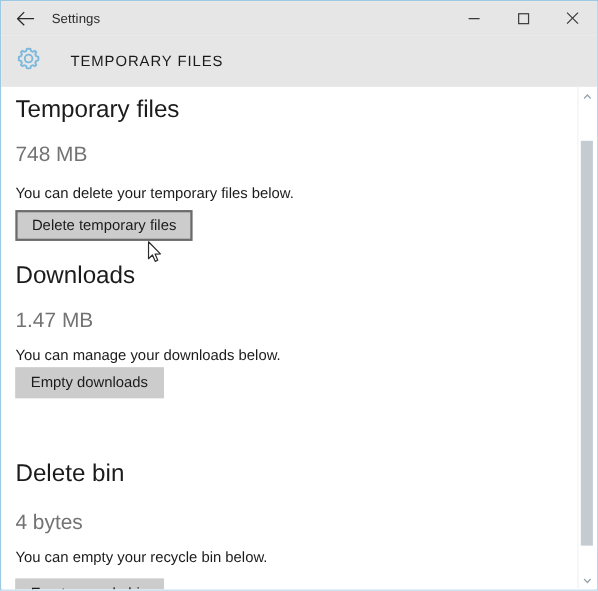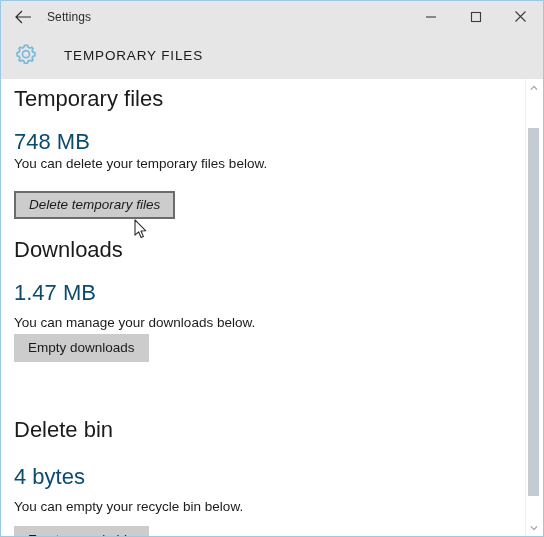--- a/index.html
+++ b/index.html
@@ -104,23 +104,23 @@
   }
   .sec-title {
     font-size: 22px;
     font-weight: 400;
     color: #1b1b1b;
     margin: 0;
     padding-left: 11px;
     line-height: 1;
   }
   .sec-size {
-    font-size: 22px;
+    font-size: 19px;
     font-weight: 400;
-    color: #0c4a6e;
+    color: #737373;
     margin: 0;
     padding-left: 11px;
     line-height: 1;
   }
   .sec-desc {
     font-size: 13.5px;
     color: #1b1b1b;
     margin: 0;
     padding-left: 11px;
     line-height: 1;
@@ -135,21 +135,20 @@
     font-family: "Liberation Sans", sans-serif;
     font-size: 13.5px;
     text-align: center;
     line-height: 26px;
     height: 28px;
     padding: 0 13px;
   }
   .btn.focused {
     border: 2px solid #6b6b6b;
     line-height: 24px;
-    font-style: italic;
   }
 
   
   .abs { position: absolute; }
 
   
   .scrollbar {
     position: absolute;
     right: 2px;
     top: 78px;
@@ -248,21 +247,21 @@
     </div>
     <span class="page-header-title">TEMPORARY FILES</span>
   </div>
 
   <div class="content">
     <div class="inner">
 
       <div class="abs" style="left:0;top:0;width:100%;">
         <h2 class="sec-title abs" style="left:0;top:9px;">Temporary files</h2>
         <div class="sec-size abs" style="left:0;top:52px;">748 MB</div>
-        <div class="sec-desc abs" style="left:0;top:78px;">You can delete your temporary files below.</div>
+        <div class="sec-desc abs" style="left:0;top:90px;">You can delete your temporary files below.</div>
         <button class="btn focused abs" style="left:0;top:112px;">Delete temporary files</button>
       </div>
 
       <div class="abs" style="left:0;top:160px;width:100%;">
         <h2 class="sec-title abs" style="left:0;top:0;">Downloads</h2>
         <div class="sec-size abs" style="left:0;top:43px;">1.47 MB</div>
         <div class="sec-desc abs" style="left:0;top:77px;">You can manage your downloads below.</div>
         <button class="btn abs" style="left:0;top:95px;">Empty downloads</button>
       </div>
 

